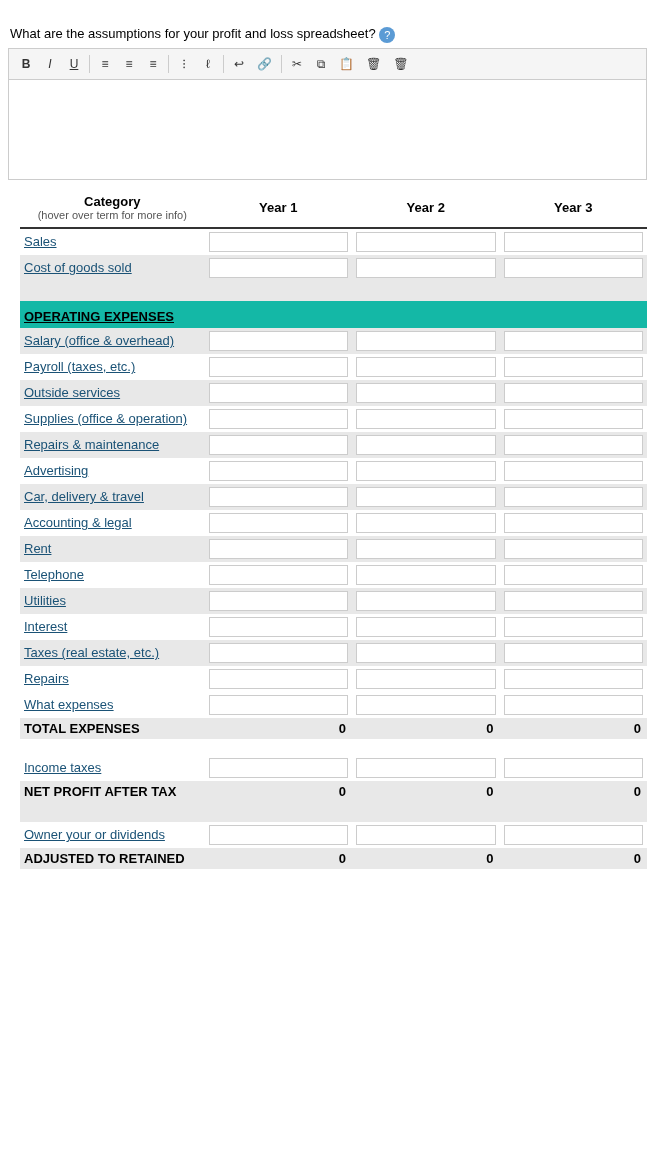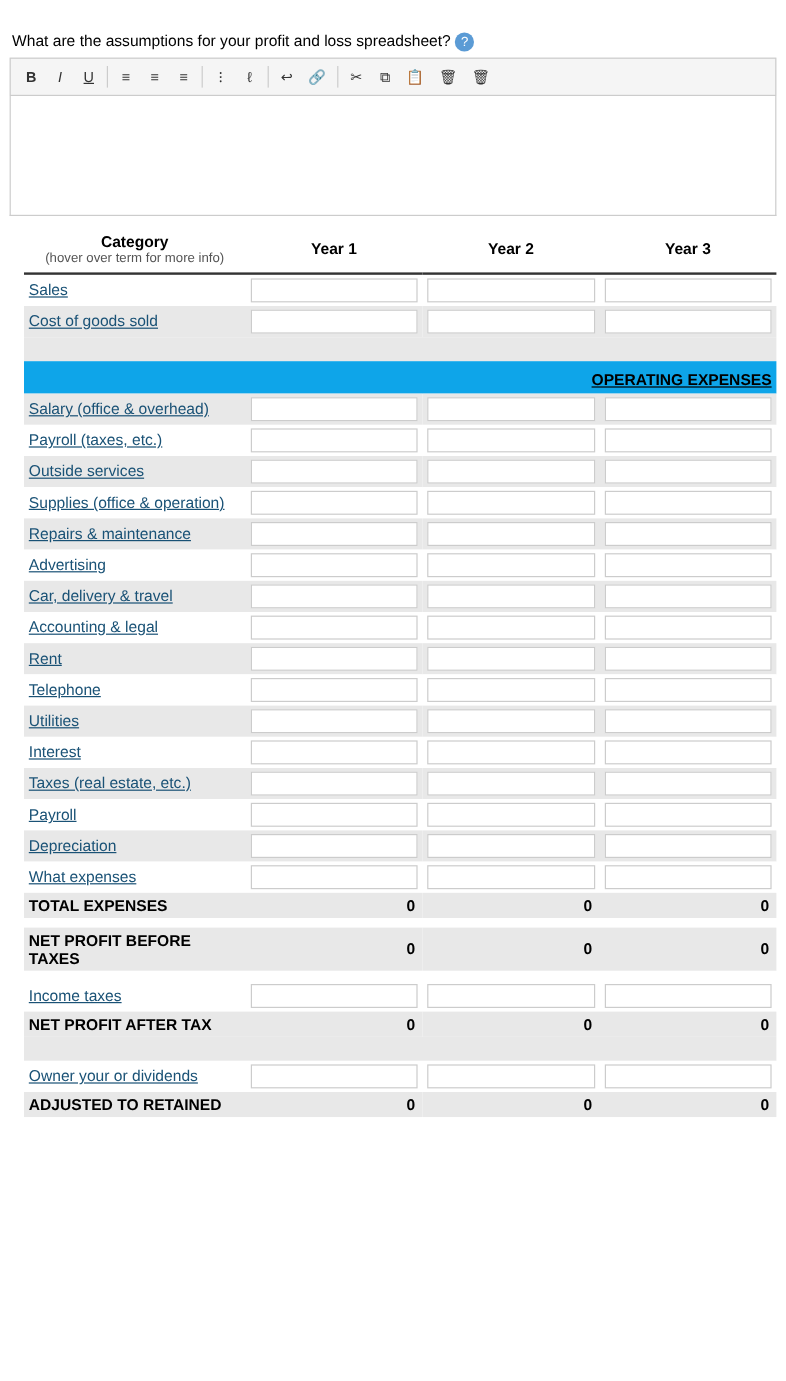--- a/index.html
+++ b/index.html
@@ -120,22 +120,21 @@
     }
     .section-spacer {
       background: #e8e8e8;
       height: 20px;
     }
     .section-header td {
       font-weight: bold;
       text-decoration: underline;
       padding-top: 8px;
       padding-bottom: 4px;
-      background: #0ea5e9;
-      text-align: right;
+      background: #14b8a6;
     }
     input[type="text"] {
       width: 100%;
       border: 1px solid #ccc;
       padding: 2px 4px;
       font-size: 12px;
       text-align: right;
       background: white;
     }
     .calc-field {
@@ -308,57 +307,45 @@
       </tr>
 
       <tr class="row-link row-alt">
         <td><a>Taxes (real estate, etc.)</a></td>
         <td><input type="text" style=""></td>
         <td><input type="text" style=""></td>
         <td><input type="text" style=""></td>
       </tr>
 
       <tr class="row-link row-white">
-        <td><a>Payroll</a></td>
-        <td><input type="text" style=""></td>
-        <td><input type="text" style=""></td>
-        <td><input type="text" style=""></td>
-      </tr>
-
-      <tr class="row-link row-alt">
-        <td><a>Depreciation</a></td>
-        <td><input type="text" style=""></td>
-        <td><input type="text" style=""></td>
-        <td><input type="text" style=""></td>
-      </tr>
+        <td><a>Repairs</a></td>
+        <td><input type="text" style=""></td>
+        <td><input type="text" style=""></td>
+        <td><input type="text" style=""></td>
+      </tr>
+
 
       <tr class="row-link row-white">
         <td><a>What expenses</a></td>
         <td><input type="text" style=""></td>
         <td><input type="text" style=""></td>
         <td><input type="text" style=""></td>
       </tr>
 
       <tr class="bold-row row-alt">
         <td>TOTAL EXPENSES</td>
         <td class="calc-field">0</td>
         <td class="calc-field">0</td>
         <td class="calc-field">0</td>
       </tr>
 
       <tr class="row-spacer2">
           <td colspan="4"></td>
         </tr>
 
-      <tr class="bold-row row-alt">
-        <td>NET PROFIT BEFORE TAXES</td>
-        <td class="calc-field">0</td>
-        <td class="calc-field">0</td>
-        <td class="calc-field">0</td>
-      </tr>
 
       <tr class="row-spacer2">
           <td colspan="4"></td>
         </tr>
 
       <tr class="row-link row-white">
         <td><a>Income taxes</a></td>
         <td><input type="text" style=""></td>
         <td><input type="text" style=""></td>
         <td><input type="text" style=""></td>

